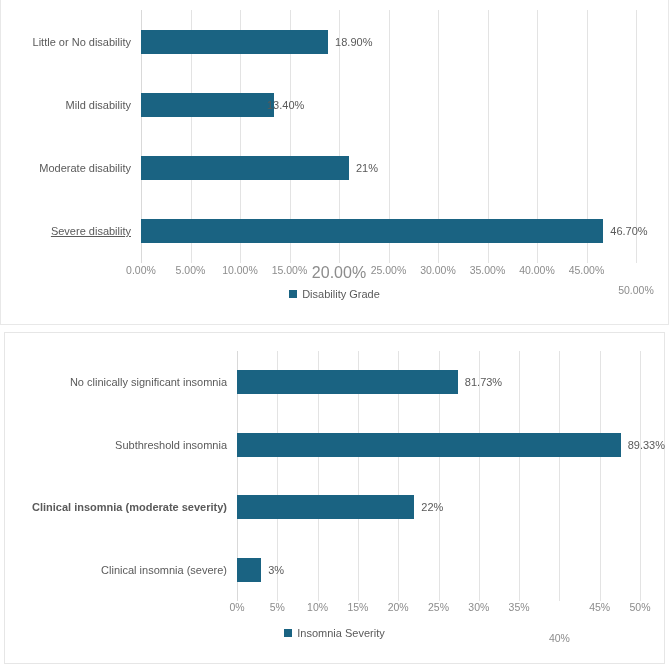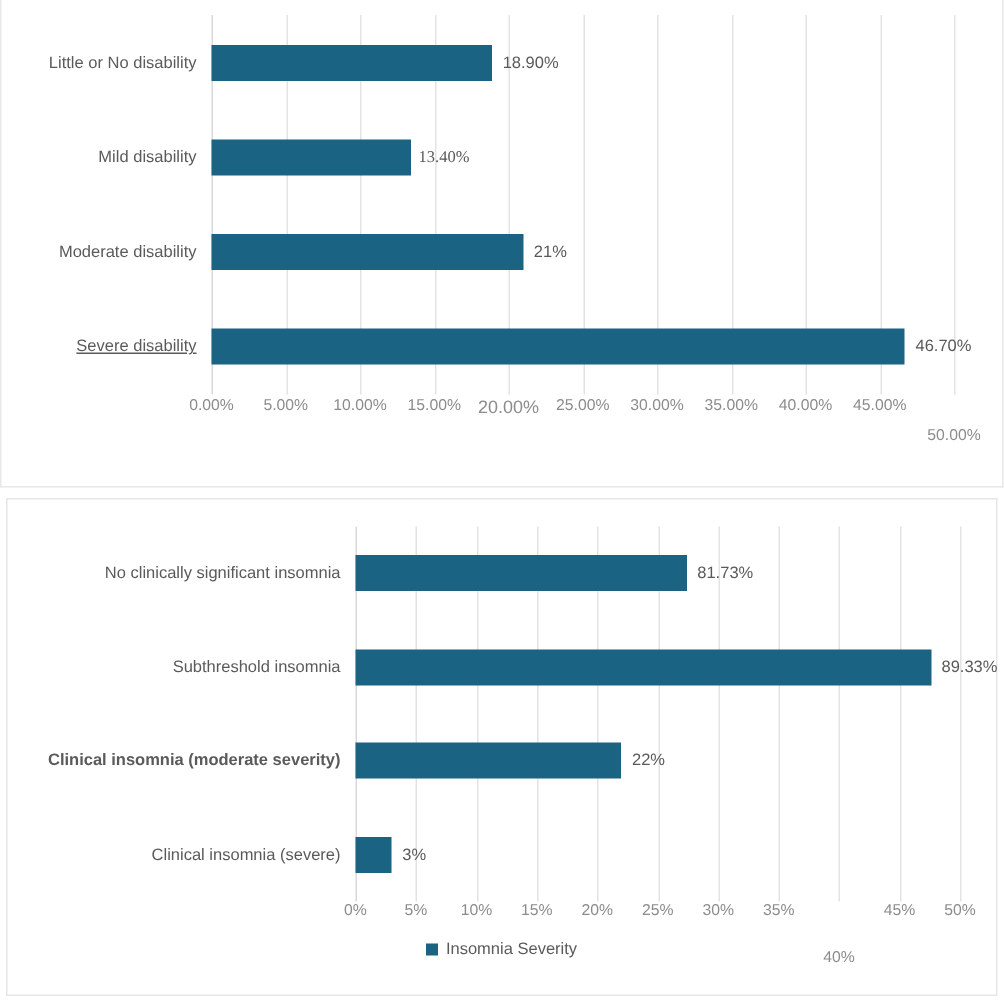--- a/index.html
+++ b/index.html
@@ -142,21 +142,21 @@
         <div class="gridline" style="left: 445.5px;"></div>
         <div class="gridline" style="left: 495px;"></div>
       </div>
     <div class="bars" id="bars-disability">
         <div class="bar-row" style="top: 0px; height: 63.25px;">
           <div class="bar" style="width: 187.11px; height: 24px; background: rgb(26, 99, 130);"></div>
           <div class="bar-label" style="left: 194.11px;">18.90%</div>
         </div>
         <div class="bar-row" style="top: 63.25px; height: 63.25px;">
           <div class="bar" style="width: 132.66px; height: 24px; background: rgb(26, 99, 130);"></div>
-          <div class="bar-label" style="left: 138px; font-family: Liberation Serif, serif;">13.40%</div>
+          <div class="bar-label" style="left: 126px;">13.40%</div>
         </div>
         <div class="bar-row" style="top: 126.5px; height: 63.25px;">
           <div class="bar" style="width: 207.9px; height: 24px; background: rgb(26, 99, 130);"></div>
           <div class="bar-label" style="left: 214.9px;">21%</div>
         </div>
         <div class="bar-row" style="top: 189.75px; height: 63.25px;">
           <div class="bar" style="width: 462.33px; height: 24px; background: rgb(26, 99, 130);"></div>
           <div class="bar-label" style="left: 469.33px;">46.70%</div>
         </div>
       </div>
@@ -167,29 +167,33 @@
       <div class="cat-label" style="left: 0px; width: 136px; top: 108.875px; padding-right: 6px; box-sizing: border-box;">Mild disability</div>
       <div class="cat-label" style="left: 0px; width: 136px; top: 172.125px; padding-right: 6px; box-sizing: border-box;">Moderate disability</div>
       <div class="cat-label" style="left: 0px; width: 136px; top: 235.375px; padding-right: 6px; box-sizing: border-box; text-decoration: underline;">Severe disability</div>
     </div>
 
   <div class="tick-axis" id="ticks-disability" style="left:140px; top:268px; width:495px;">
       <div class="tick" style="left: 0px; font-size: 10.5px;">0.00%</div>
       <div class="tick" style="left: 49.5px; font-size: 10.5px;">5.00%</div>
       <div class="tick" style="left: 99px; font-size: 10.5px;">10.00%</div>
       <div class="tick" style="left: 148.5px; font-size: 10.5px;">15.00%</div>
-      <div class="tick" style="left: 198px; font-size: 12px;">20.00%</div>
+      <div class="tick" style="left: 198px; font-size: 16px;">20.00%</div>
       <div class="tick" style="left: 247.5px; font-size: 10.5px;">25.00%</div>
       <div class="tick" style="left: 297px; font-size: 10.5px;">30.00%</div>
       <div class="tick" style="left: 346.5px; font-size: 10.5px;">35.00%</div>
       <div class="tick" style="left: 396px; font-size: 10.5px;">40.00%</div>
       <div class="tick" style="left: 445.5px; font-size: 10.5px;">45.00%</div>
       <div class="tick" style="left: 495px; font-size: 10.5px; margin-top: 20px;">50.00%</div>
     </div>
 
+  <div class="legend" id="legend-disability" style="top:292px;">
+    <span class="legend-swatch"></span>
+    <span class="legend-text">Disability Grade</span>
+  </div>
 </div>
 
 <div class="chart-panel" id="panel-insomnia">
 
   <div class="plot" id="plot-insomnia" style="left:232px; top:18px; width:403px; height:250px;">
     <div class="gridlines" id="grid-insomnia">
         <div class="gridline axis0" style="left: 0px;"></div>
         <div class="gridline" style="left: 40.3px;"></div>
         <div class="gridline" style="left: 80.6px;"></div>
         <div class="gridline" style="left: 120.9px;"></div>

